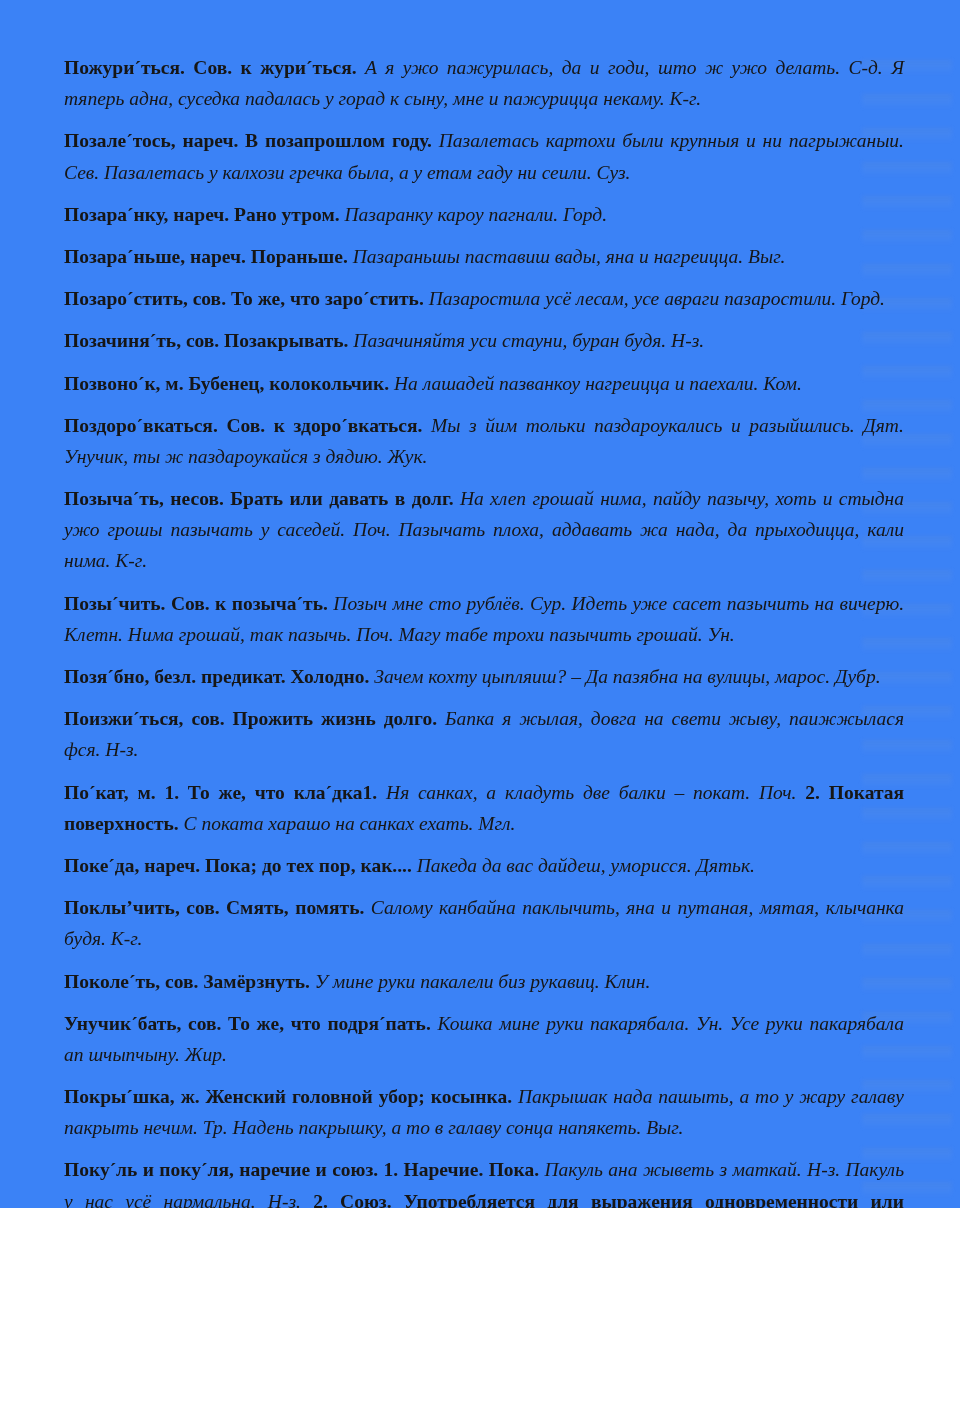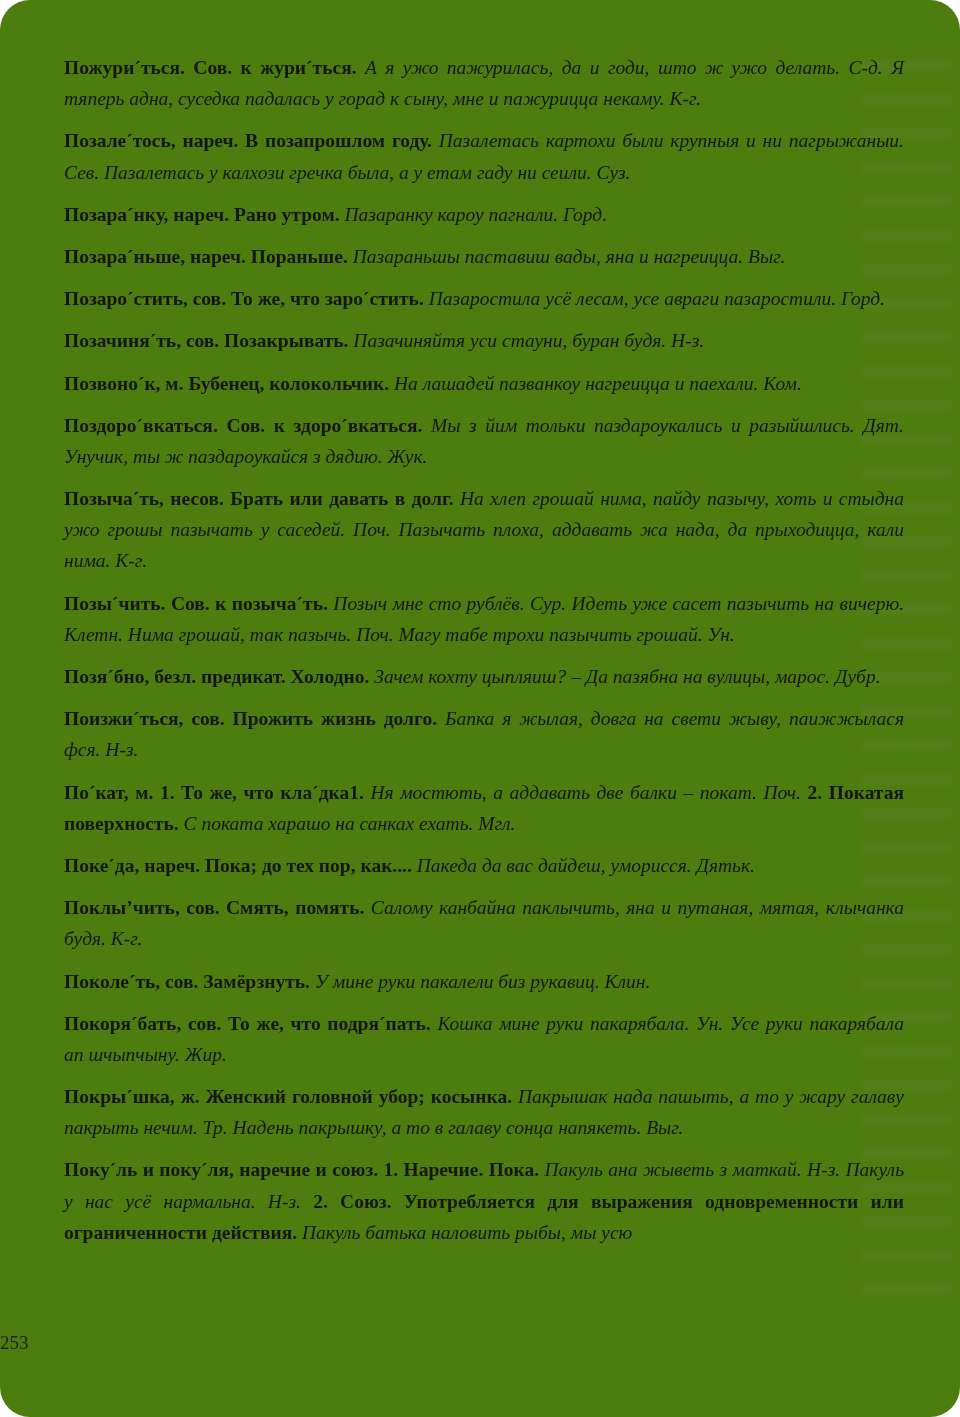--- a/index.html
+++ b/index.html
@@ -4,25 +4,24 @@
 <style>
   html, body {
     margin: 0;
     padding: 0;
     background: #ffffff;
     font-family: "Liberation Serif", serif;
   }
   .page {
     position: relative;
     width: 960px;
-    height: 1417px;
-    background: #4d7c0f;
+    height: 1208px;
+    background: #3b82f6;
     color: #151515;
     overflow: hidden;
-    border-radius: 30px;
   }
   .text-block {
     position: absolute;
     top: 52px;
     left: 64px;
     width: 840px;
   }
   p.entry {
     margin: 0 0 11px 0;
     font-size: 19.5px;
@@ -71,22 +70,22 @@
       <p class="entry"><span class="bold">Позара´нку, нареч. Рано утром. </span><span class="italic">Пазаранку кароу пагнали. Горд.</span></p>
       <p class="entry"><span class="bold">Позара´ньше, нареч. Пораньше. </span><span class="italic">Пазараньшы паставиш вады, яна и нагреицца. Выг.</span></p>
       <p class="entry"><span class="bold">Позаро´стить, сов. То же, что заро´стить. </span><span class="italic">Пазаростила усё лесам, усе авраги пазаростили. Горд.</span></p>
       <p class="entry"><span class="bold">Позачиня´ть, сов. Позакрывать. </span><span class="italic">Пазачиняйтя уси стауни, буран будя. Н-з.</span></p>
       <p class="entry"><span class="bold">Позвоно´к, м. Бубенец, колокольчик. </span><span class="italic">На лашадей пазванкоу нагреицца и паехали. Ком.</span></p>
       <p class="entry"><span class="bold">Поздоро´вкаться.  Сов. к здоро´вкаться. </span><span class="italic">Мы з йим тольки паздароукались и разыйшлись. Дят. Унучик, ты ж паздароукайся з дядию. Жук.</span></p>
       <p class="entry"><span class="bold">Позыча´ть, несов. Брать или давать в долг. </span><span class="italic">На хлеп грошай нима, пайду пазычу, хоть и стыдна ужо грошы пазычать у саседей. Поч. Пазычать плоха, аддавать жа нада, да прыходицца, кали нима. К-г.</span></p>
       <p class="entry"><span class="bold">Позы´чить. Сов. к позыча´ть. </span><span class="italic">Позыч мне сто рублёв. Сур. Идеть уже сасет пазычить на вичерю. Клетн. Нима грошай, так пазычь. Поч. Магу табе трохи пазычить грошай. Ун.</span></p>
       <p class="entry"><span class="bold">Позя´бно, безл. предикат. Холодно. </span><span class="italic">Зачем кохту цыпляиш? – Да пазябна на вулицы, марос. Дубр.</span></p>
       <p class="entry"><span class="bold">Поизжи´ться, сов. Прожить жизнь долго. </span><span class="italic">Бапка я жылая, довга на свети жыву, паижжылася фся. Н-з.</span></p>
-      <p class="entry"><span class="bold">По´кат, м.  1. То же, что кла´дка1. </span><span class="italic">Ня мостють, а аддавать две балки – покат. Поч. </span><span class="bold">2. Покатая поверхность. </span><span class="italic">С поката харашо на санках ехать. Мгл.</span></p>
+      <p class="entry"><span class="bold">По´кат, м.  1. То же, что кла´дка1. </span><span class="italic">Ня санках, а кладуть две балки – покат. Поч. </span><span class="bold">2. Покатая поверхность. </span><span class="italic">С поката харашо на санках ехать. Мгл.</span></p>
       <p class="entry"><span class="bold">Поке´да, нареч. Пока; до тех пор,  как.... </span><span class="italic">Пакеда да вас дайдеш, уморисся. Дятьк.</span></p>
       <p class="entry"><span class="bold">Поклы’чить, сов. Смять, помять. </span><span class="italic">Салому канбайна паклычить, яна и путаная, мятая, клычанка будя. К-г.</span></p>
       <p class="entry"><span class="bold">Поколе´ть, сов. Замёрзнуть. </span><span class="italic">У мине руки пакалели биз рукавиц. Клин.</span></p>
-      <p class="entry"><span class="bold">Покоря´бать, сов. То же, что подря´пать. </span><span class="italic">Кошка мине руки пакарябала. Ун. Усе руки пакарябала ап шчыпчыну. Жир.</span></p>
+      <p class="entry"><span class="bold">Унучик´бать, сов. То же, что подря´пать. </span><span class="italic">Кошка мине руки пакарябала. Ун. Усе руки пакарябала ап шчыпчыну. Жир.</span></p>
       <p class="entry"><span class="bold">Покры´шка, ж. Женский головной убор; косынка. </span><span class="italic">Пакрышак нада пашыть, а то у жару галаву пакрыть нечим. Тр. Надень пакрышку, а то в галаву сонца напякеть. Выг.</span></p>
       <p class="entry"><span class="bold">Поку´ль и поку´ля, наречие и союз. 1. Наречие. Пока. </span><span class="italic">Пакуль ана жыветь з маткай. Н-з. Пакуль у нас усё нармальна. Н-з. </span><span class="bold">2. Союз. Употребляется для выражения одновременности или ограниченности действия. </span><span class="italic">Пакуль батька наловить рыбы, мы усю</span></p>
     </div>
   <div class="page-number">253</div>
 </div>
 
 </body></html>

